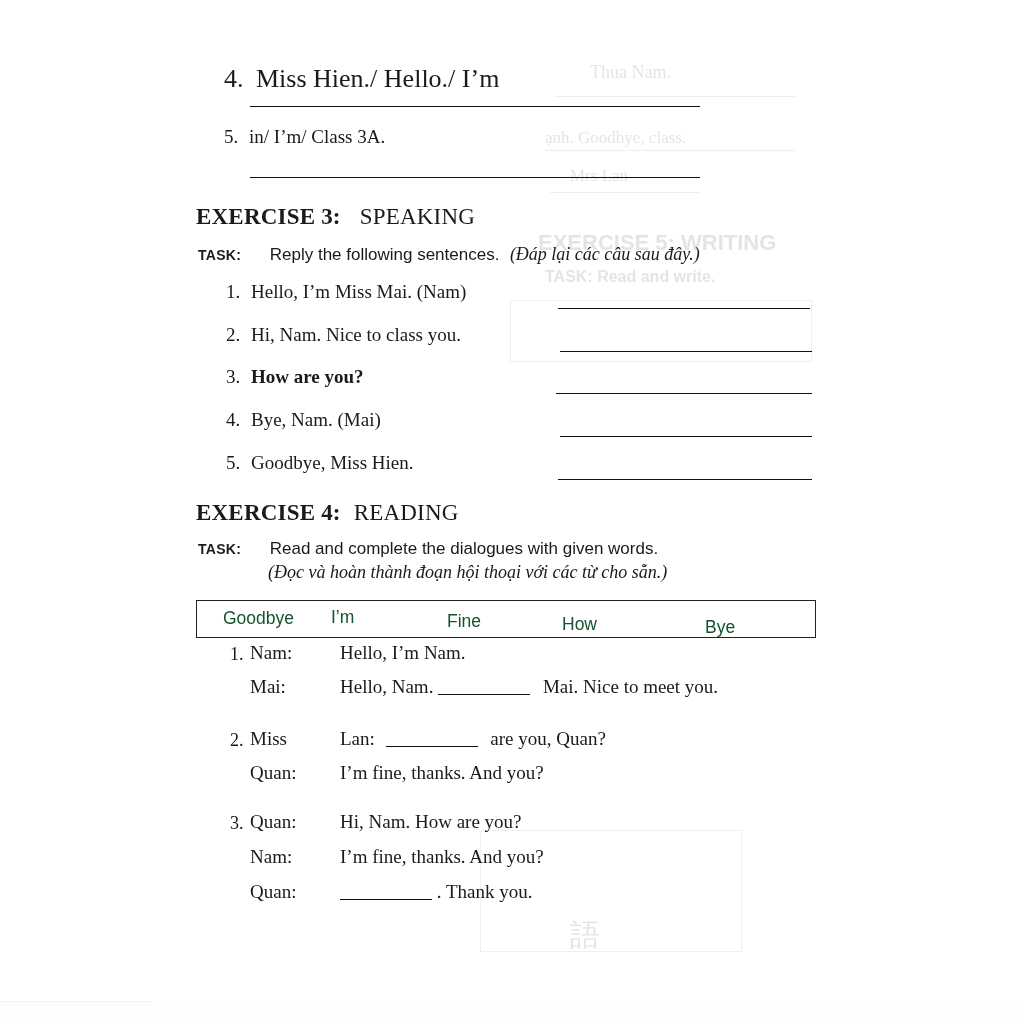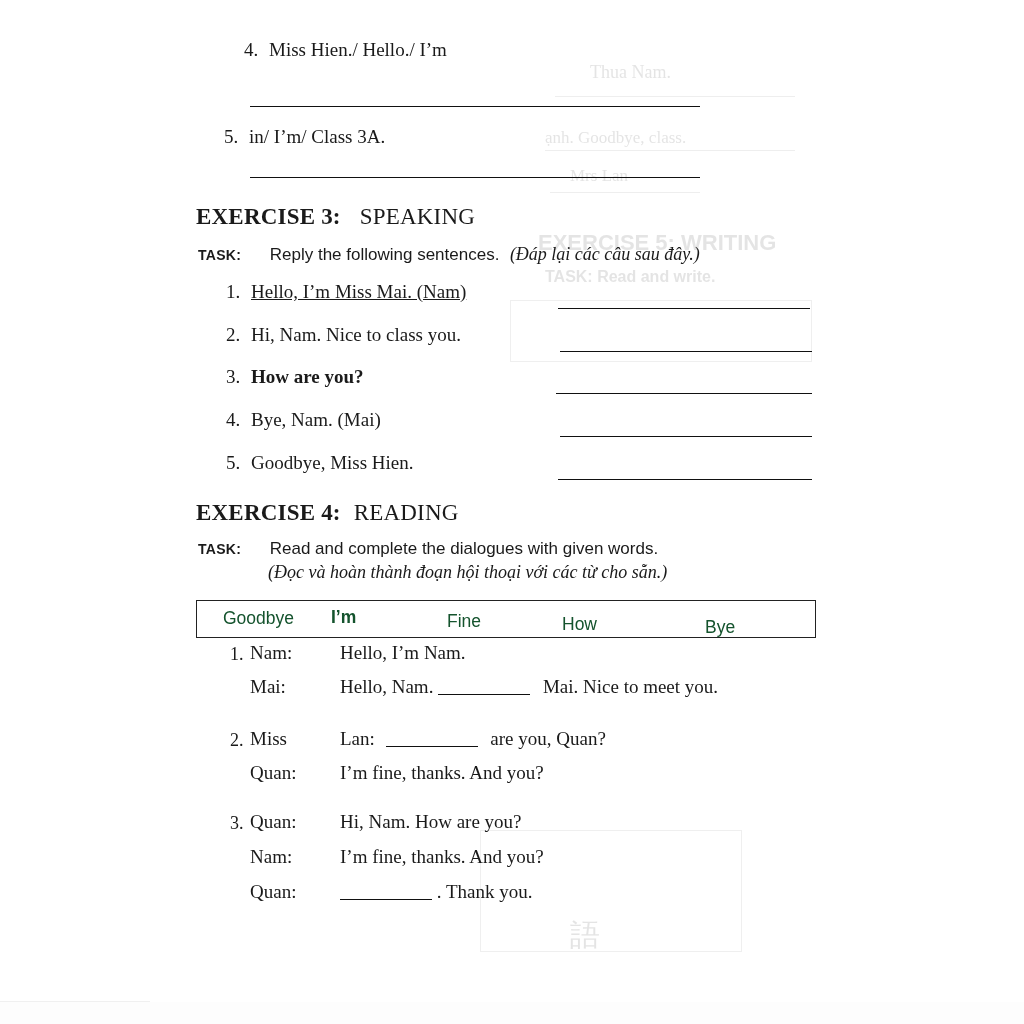--- a/index.html
+++ b/index.html
@@ -71,23 +71,22 @@
 
   .content {
     position: absolute;
     left: 0; top: 0;
     width: 874px;
   }
 
   
   .top-item-4 {
     position: absolute;
-    left: 74px; top: 39px;
-    font-size: 19px;
-    margin-left: 20px;
+    left: 74px; top: 64px;
+    font-size: 26px;
   }
   .top-rule-1 {
     position: absolute;
     left: 100px; top: 106px;
     width: 450px;
     border-bottom: 1.6px solid #111;
   }
   .top-item-5 {
     position: absolute;
     left: 74px; top: 126px;
@@ -219,21 +218,21 @@
     </div>
 
     <div class="task-row" style="left:48px; top:244px; width:800px;">
       <span class="task-label">TASK:</span>
       <span class="task-text" style="margin-left:24px;">Reply the following sentences.</span>
       <span class="task-viet" style="margin-left:6px;">(Đáp lại các câu sau đây.)</span>
     </div>
 
     <div class="sp-item" style="left:76px; top:281px;">
       <span>1.</span>
-      <span style="margin-left:6px;text-decoration:underline;">Hello, I’m Miss Mai. (Nam)</span>
+      <span style="margin-left:6px;">Hello, I’m Miss Mai. (Nam)</span>
     </div>
     <div class="sp-rule" style="left:408px; top:308px; width:252px;"></div>
 
     <div class="sp-item" style="left:76px; top:324px;">
       <span>2.</span>
       <span style="margin-left:6px;">Hi, Nam. Nice to class you.</span>
     </div>
     <div class="sp-rule" style="left:410px; top:351px; width:252px;"></div>
 
     <div class="sp-item" style="left:76px; top:366px;">
@@ -262,21 +261,21 @@
     <div class="task-row" style="left:48px; top:538px;">
       <span class="task-label">TASK:</span>
       <span class="task-text" style="margin-left:24px;">Read and complete the dialogues with given words.</span>
     </div>
     <div class="task-row" style="left:118px; top:562px;">
       <span class="task-viet">(Đọc và hoàn thành đoạn hội thoại với các từ cho sẵn.)</span>
     </div>
 
     <div class="wordbank">
       <span class="w" style="left:26px; top:7px;">Goodbye</span>
-      <span class="w" style="left:134px; top:6px;font-weight:bold;">I’m</span>
+      <span class="w" style="left:134px; top:6px;">I’m</span>
       <span class="w" style="left:250px; top:10px;">Fine</span>
       <span class="w" style="left:365px; top:13px;text-align:center;">How</span>
       <span class="w" style="left:508px; top:16px;">Bye</span>
     </div>
 
     <div class="d-num" style="left:80px; top:644px;">1.</div>
     <div class="d-speaker" style="left:100px; top:642px;">Nam:</div>
     <div class="d-line" style="left:190px; top:642px;">Hello, I’m Nam.</div>
 
     <div class="d-speaker" style="left:100px; top:676px;">Mai:</div>

